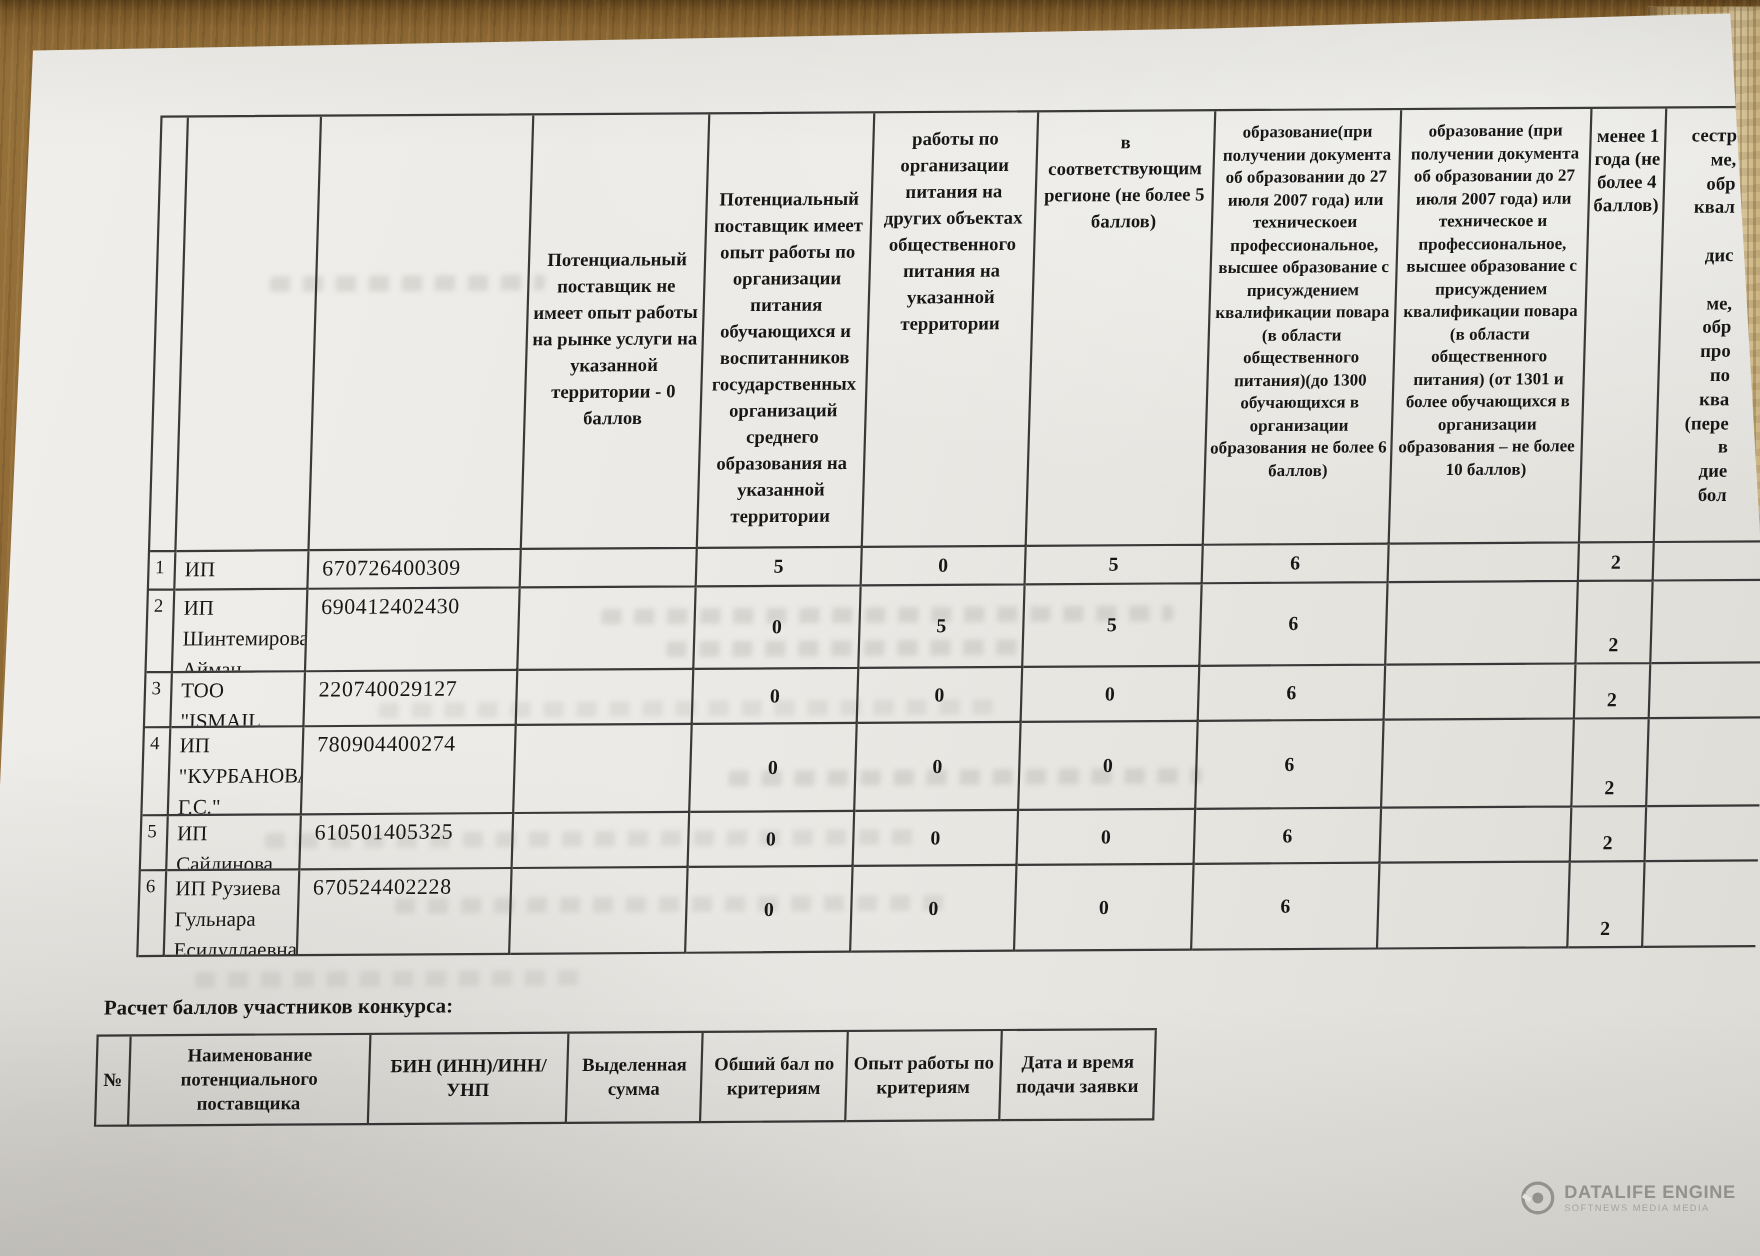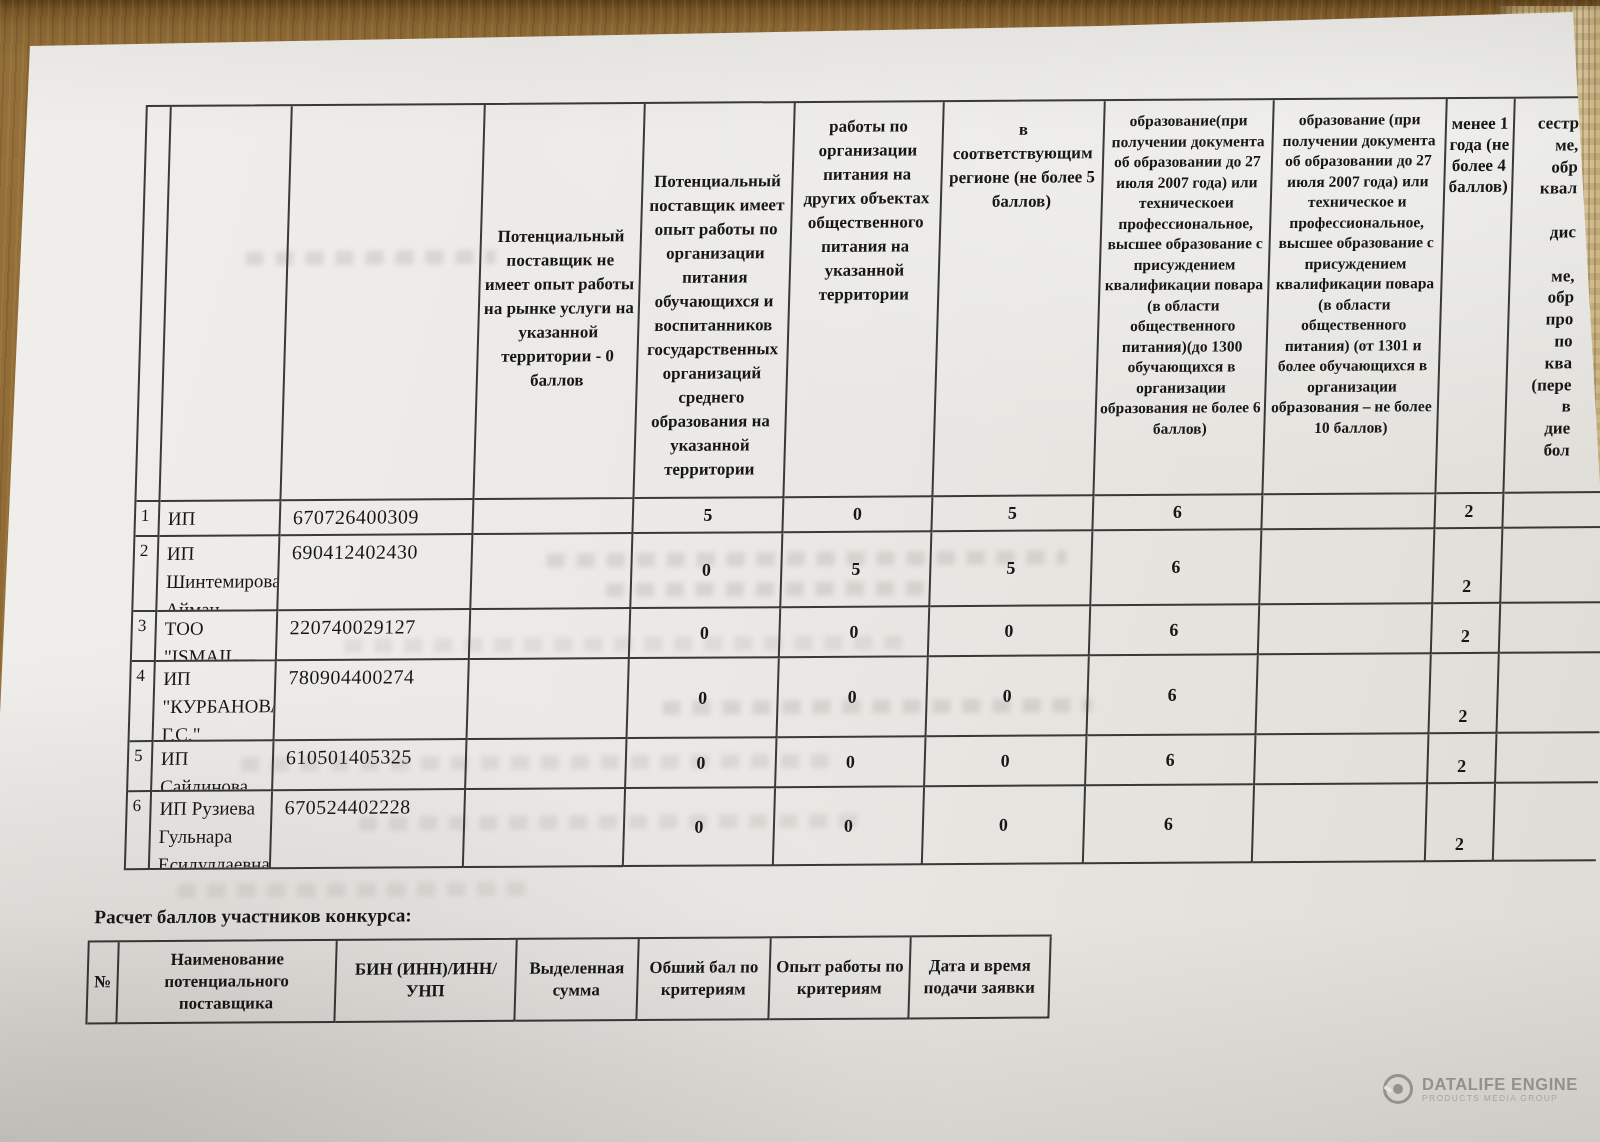--- a/index.html
+++ b/index.html
@@ -202,16 +202,16 @@
         <div class="c">Дата и время подачи заявки</div>
       </div>
 
     </div>
   </div>
 
   <div class="wm">
     <div class="wm-logo"></div>
     <div>
       <div class="wm-title">DATALIFE ENGINE</div>
-      <div class="wm-sub">PRODUCTS MEDIA GROUP</div>
+      <div class="wm-sub">SOFTNEWS MEDIA MEDIA</div>
     </div>
   </div>
 </div>
 
 </body></html>

